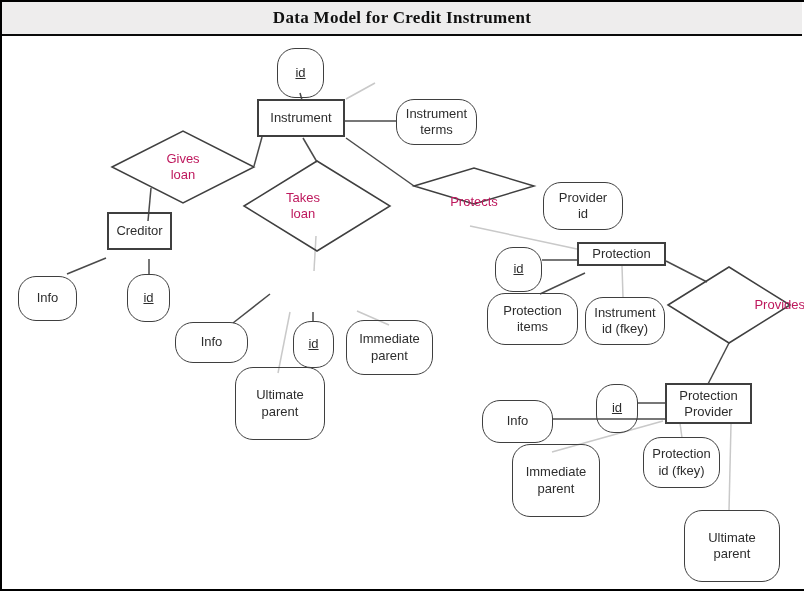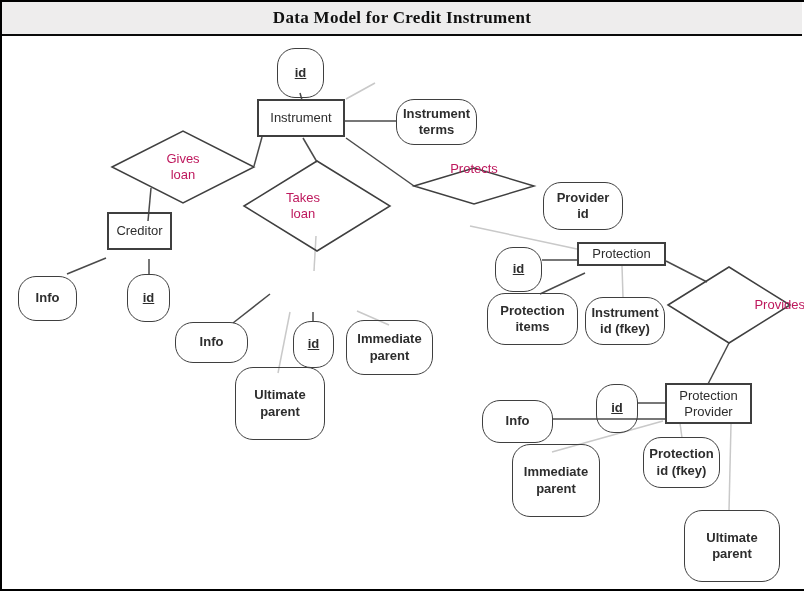--- a/index.html
+++ b/index.html
@@ -39,21 +39,20 @@
     font-size:13px;line-height:1.2;color:#2d2d2d;
     z-index:3;
   }
   .attr{
     position:absolute;box-sizing:border-box;
     border:1.5px solid #3f3f3f;border-radius:18px;background:transparent;
     display:flex;align-items:center;justify-content:center;
     text-align:center;white-space:pre-line;
     font-size:13px;line-height:1.25;color:#2d2d2d;
     z-index:3;
-    font-weight:bold;
   }
   .attr.key span{text-decoration:underline;}
   .dlabel{
     position:absolute;
     display:flex;align-items:center;justify-content:center;
     text-align:center;white-space:pre-line;
     font-size:13px;line-height:1.25;color:#be185d;
     z-index:3;pointer-events:none;
   }
 </style>
@@ -122,21 +121,21 @@
   </div>
 
   <div class="dlabel" style="left:133px;top:148px;width:100px;height:38px;">
     <span>Gives
 loan</span>
   </div>
   <div class="dlabel" style="left:253px;top:187px;width:100px;height:38px;">
     <span>Takes
 loan</span>
   </div>
-  <div class="dlabel" style="left:424px;top:160px;width:100px;height:18px;">
+  <div class="dlabel" style="left:424px;top:193px;width:100px;height:18px;">
     <span>Protects</span>
   </div>
   <div class="dlabel" style="left:705px;top:296px;width:100px;height:18px;justify-content:flex-end;">
     <span>Provides</span>
   </div>
 
   <div class="attr key" style="left:277px;top:48px;width:47px;height:50px;">
     <span>id</span>
   </div>
   <div class="attr" style="left:396px;top:99px;width:81px;height:46px;">

